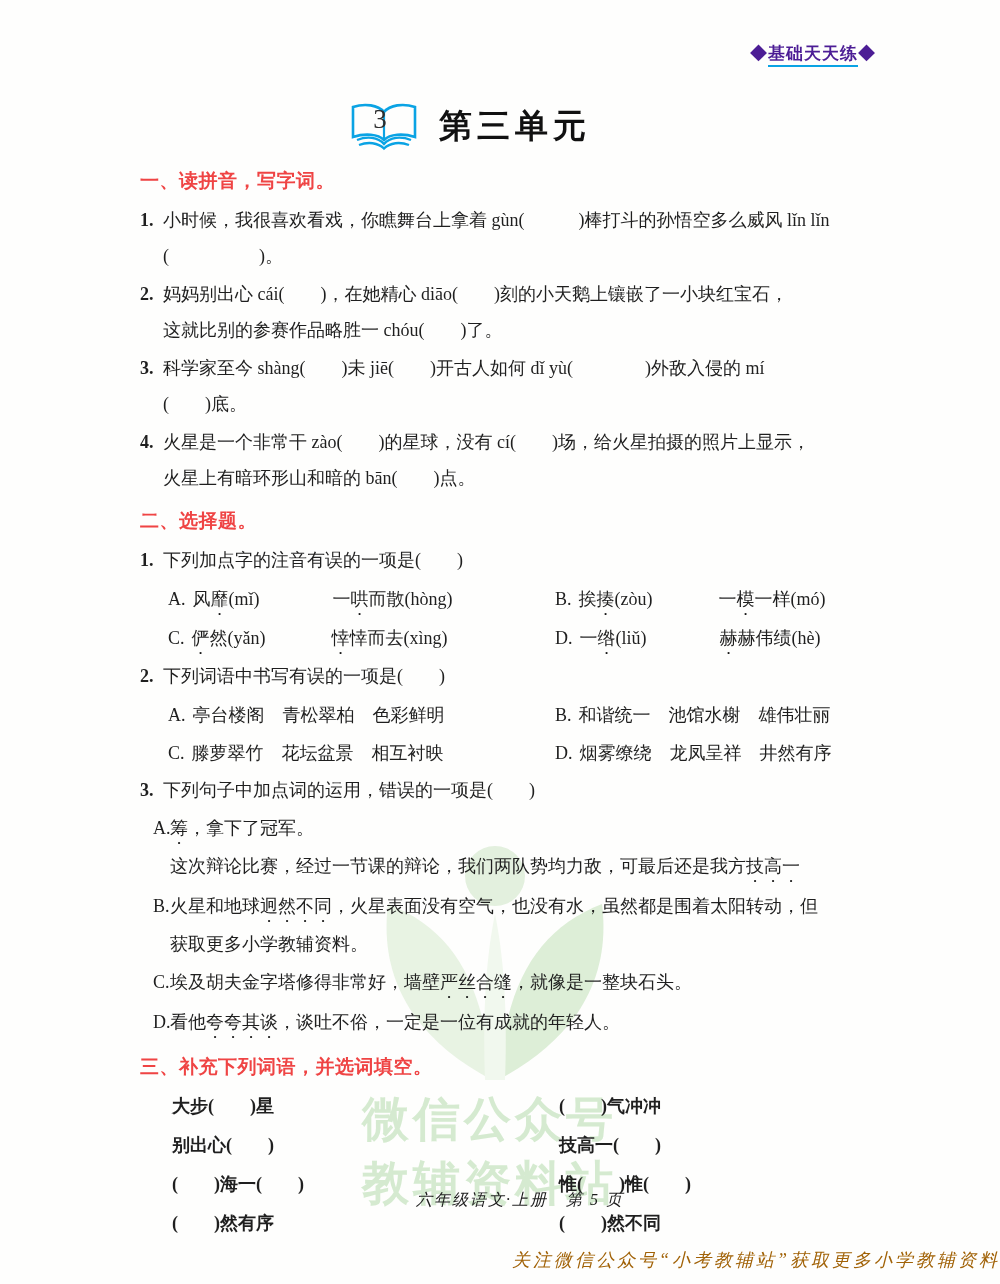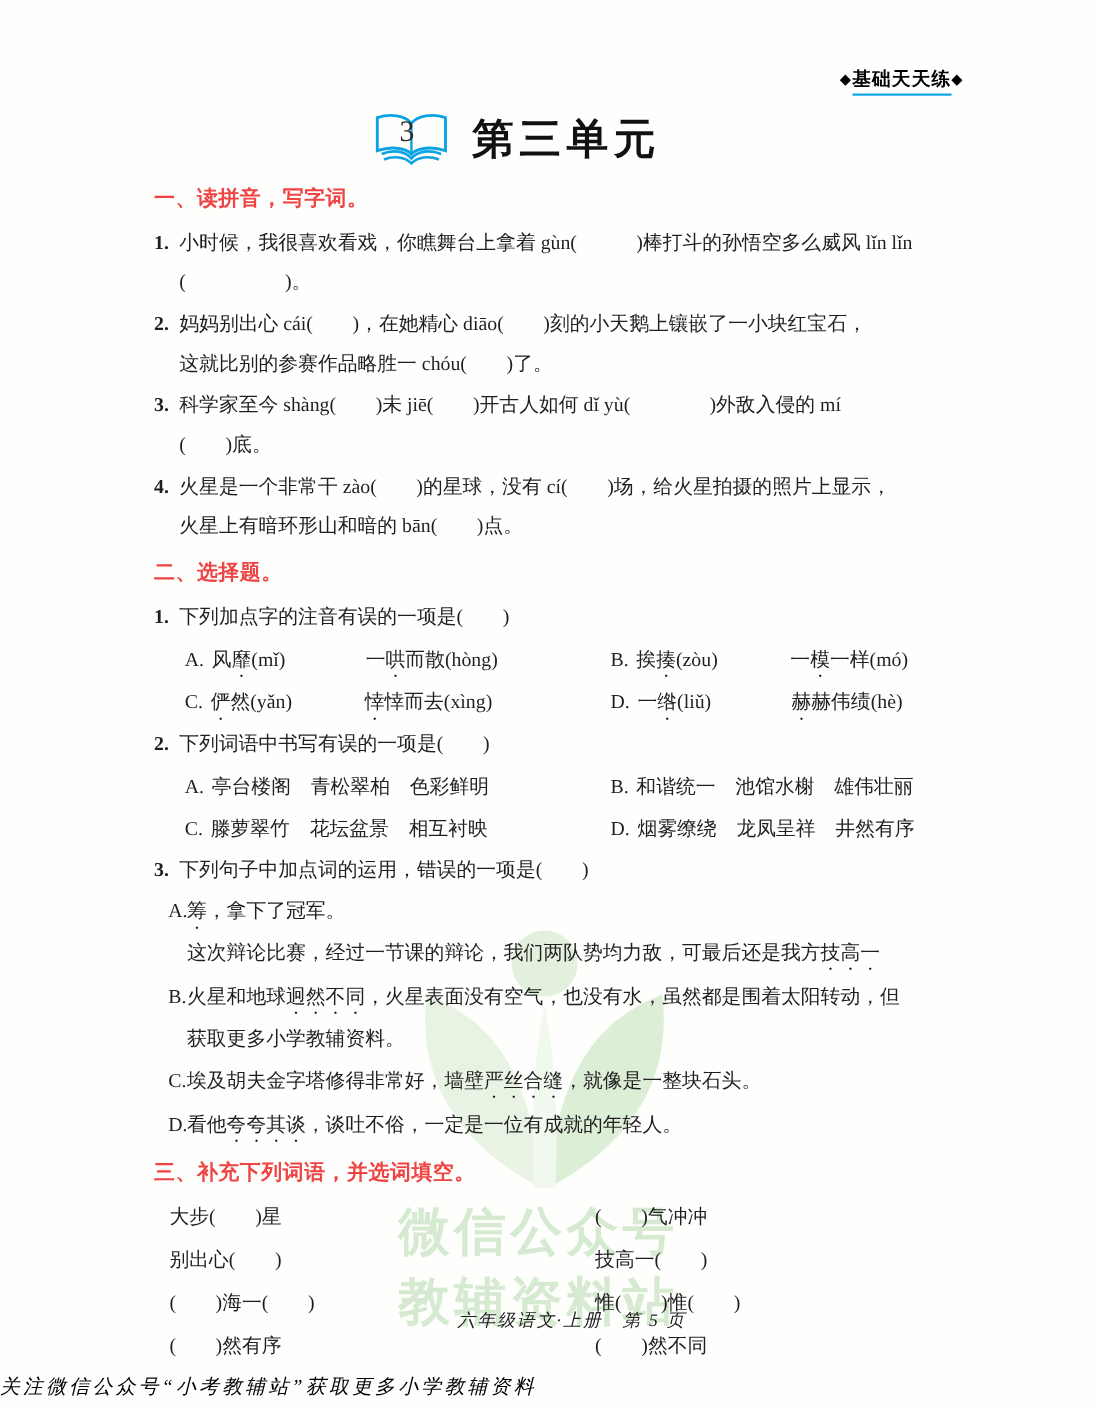--- a/index.html
+++ b/index.html
@@ -15,36 +15,36 @@
   .wm-text {
     font-family:"Liberation Sans","DejaVu Sans",sans-serif;
     font-weight:bold; font-size:47px; letter-spacing:4px;
     color:#cbe6c5; opacity:.8; line-height:64px; white-space:nowrap;
   }
 
   
   .content { position:relative; z-index:1; padding:96px 120px 0 140px; }
 
   .badge {
-    position:absolute; top:60px; right:124px; z-index:2;
-    font-family:Liberation Mono, monospace;
-    font-weight:bold; font-size:17px; color:#000000; letter-spacing:1px;
+    position:absolute; top:42px; right:124px; z-index:2;
+    font-family:Liberation Serif, serif;
+    font-weight:bold; font-size:17px; color:#4c1d95; letter-spacing:1px;
   }
   .badge .btext { border-bottom:2px solid #0aa3e4; padding-bottom:2px; }
 
   .header-row { display:flex; justify-content:center; align-items:center; gap:20px; height:60px; margin-bottom:4px; transform:translateX(-40px); }
   .book-icon { position:relative; width:70px; height:50px; }
   .book-icon svg { position:absolute; left:0; top:0; }
   .book-num {
     position:absolute; left:0; right:8px; top:3px; text-align:center;
     font-size:27px; color:#2d2d2d; font-family:"Liberation Serif","DejaVu Serif",serif;
   }
   .unit-title {
     font-family:Liberation Sans, sans-serif;
-    font-weight:900; font-size:38px; letter-spacing:5px; color:#111;
+    font-weight:900; font-size:33px; letter-spacing:5px; color:#111;
   }
 
   .sec-heading {
     font-family:"Liberation Sans","DejaVu Sans",sans-serif;
     font-weight:bold; font-size:19px; color:#ef4444;
     line-height:26px; margin:12px 0 8px 0; letter-spacing:0.5px;
   }
 
   .tline { line-height:36px; white-space:nowrap; }
   .q-item { position:relative; padding-left:23px; margin-bottom:2px; }
@@ -52,39 +52,39 @@
   .q-stem { position:relative; padding-left:23px; margin-bottom:2px; }
 
   .opt-grid { display:grid; grid-template-columns:387px auto; margin-left:28px; }
   .opt-cell { white-space:nowrap; line-height:38px; }
   .opt-label { display:inline-block; margin-right:7px; }
   .phrase-first { display:inline-block; min-width:140px; }
 
   .q3-opt { position:relative; padding-left:30px; margin-bottom:2px; }
   .q3-opt .opt-label { position:absolute; left:13px; top:0; line-height:36px; }
 
-  .pair-grid { display:grid; grid-template-columns:387px auto; row-gap:3px; margin-left:14px; margin-top:6px; }
+  .pair-grid { display:grid; grid-template-columns:387px auto; row-gap:3px; margin-left:32px; margin-top:6px;font-weight:bold; }
   .pair-cell { white-space:nowrap; line-height:36px; }
 
   .em-dot {
     -webkit-text-emphasis:filled dot #141414;
     -webkit-text-emphasis-position:under right;
     text-emphasis:filled dot #141414;
     text-emphasis-position:under right;
   }
 
   .page-footer {
     position:absolute; left:0; right:0; top:1190px; z-index:1;
     text-align:center; font-style:italic; font-size:16px;
     letter-spacing:2px; color:#1d1d1d;margin-left:40px;
   }
   .bottom-note {
     position:absolute; left:0; right:0; bottom:12px; z-index:1;
-    text-align:left; font-style:italic; font-size:18px;
-    letter-spacing:3px; color:#000000;
+    text-align:right; font-style:italic; font-size:18px;
+    letter-spacing:3px; color:#a16207;
   }
 </style>
 </head>
 <body>
 
 <div class="page">
 
   <div class="watermark">
     <svg width="266" height="240" viewBox="0 0 266 240">
       <circle cx="133" cy="34" r="30" fill="#e3f0de"></circle>

